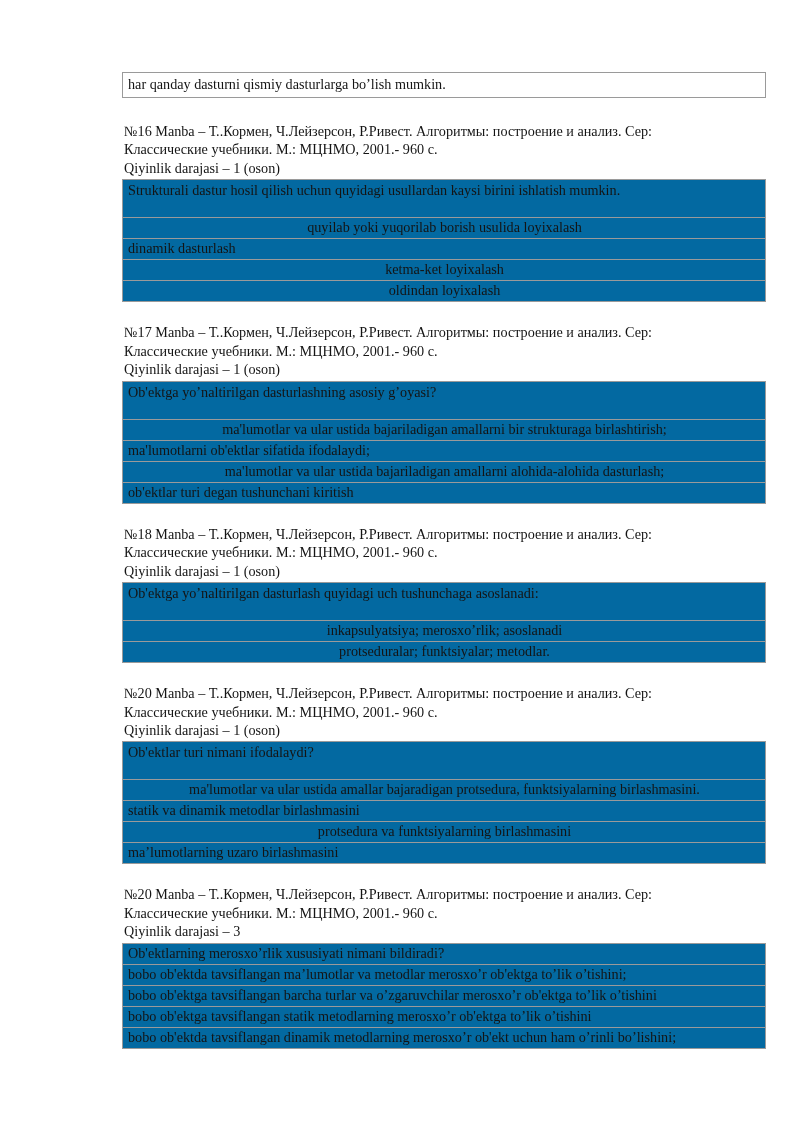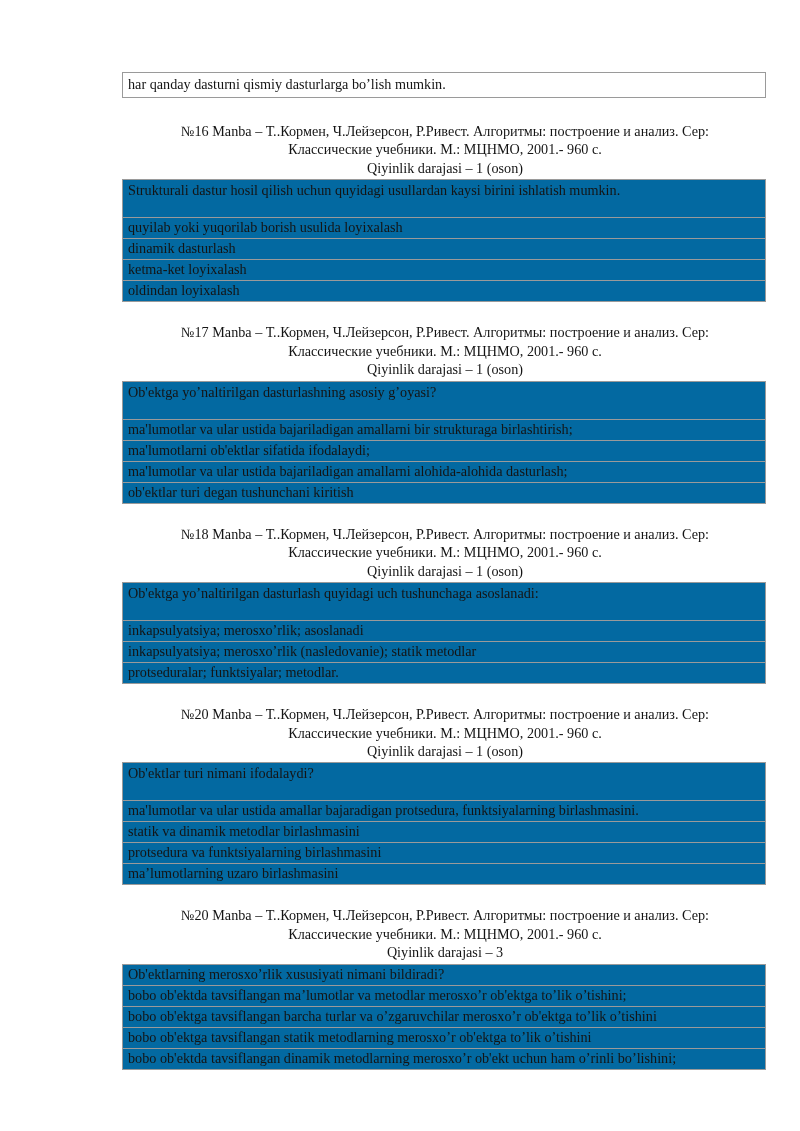--- a/index.html
+++ b/index.html
@@ -47,20 +47,21 @@
   td.prompt {
     height: 33px;
     padding-top: 2px;
   }
   td.option {
     height: 17px;
   }
   
   tr.heavy td {
     border-top-color: #6d6d6d;
+    text-align: center;
   }
 
   
   .standalone {
     width: 100%;
     border-collapse: collapse;
     table-layout: fixed;
   }
   .standalone td {
     border: 1px solid #9a9a9a;
@@ -74,21 +75,20 @@
 
   
   .header-block {
     font-size: 14.2px;
     line-height: 1.30;
     color: #141414;
     padding-left: 2px;
   }
   .header-block .line {
     white-space: nowrap;
-    text-align: center;
   }
 
   .gap-after-standalone { height: 24px; }
   .gap-before-table     { height: 2px; }
   .gap-between-blocks   { height: 21px; }
   .gap-block-18         { height: 21px; }
 </style>
 </head>
 <body>
 
@@ -168,23 +168,20 @@
     </div>
     <div class="gap-before-table"></div>
     <table class="qtable">
       <tbody>
         <tr>
           <td class="prompt">Ob'ektga yo’naltirilgan dasturlash quyidagi uch tushunchaga asoslanadi:</td>
         </tr>
         <tr class="heavy">
           <td class="option">inkapsulyatsiya; merosxo’rlik; asoslanadi</td>
         </tr>
-        <tr>
-          <td class="option">inkapsulyatsiya; merosxo’rlik (nasledovanie); statik metodlar</td>
-        </tr>
         <tr class="heavy">
           <td class="option">protseduralar; funktsiyalar; metodlar.</td>
         </tr>
       </tbody>
     </table>
 
     <div class="gap-block-18"></div>
 
     <div class="header-block">
       <div class="line">№20 Manba – Т..Кормен, Ч.Лейзерсон, Р.Ривест. Алгоритмы: построение и анализ. Сер:</div>

